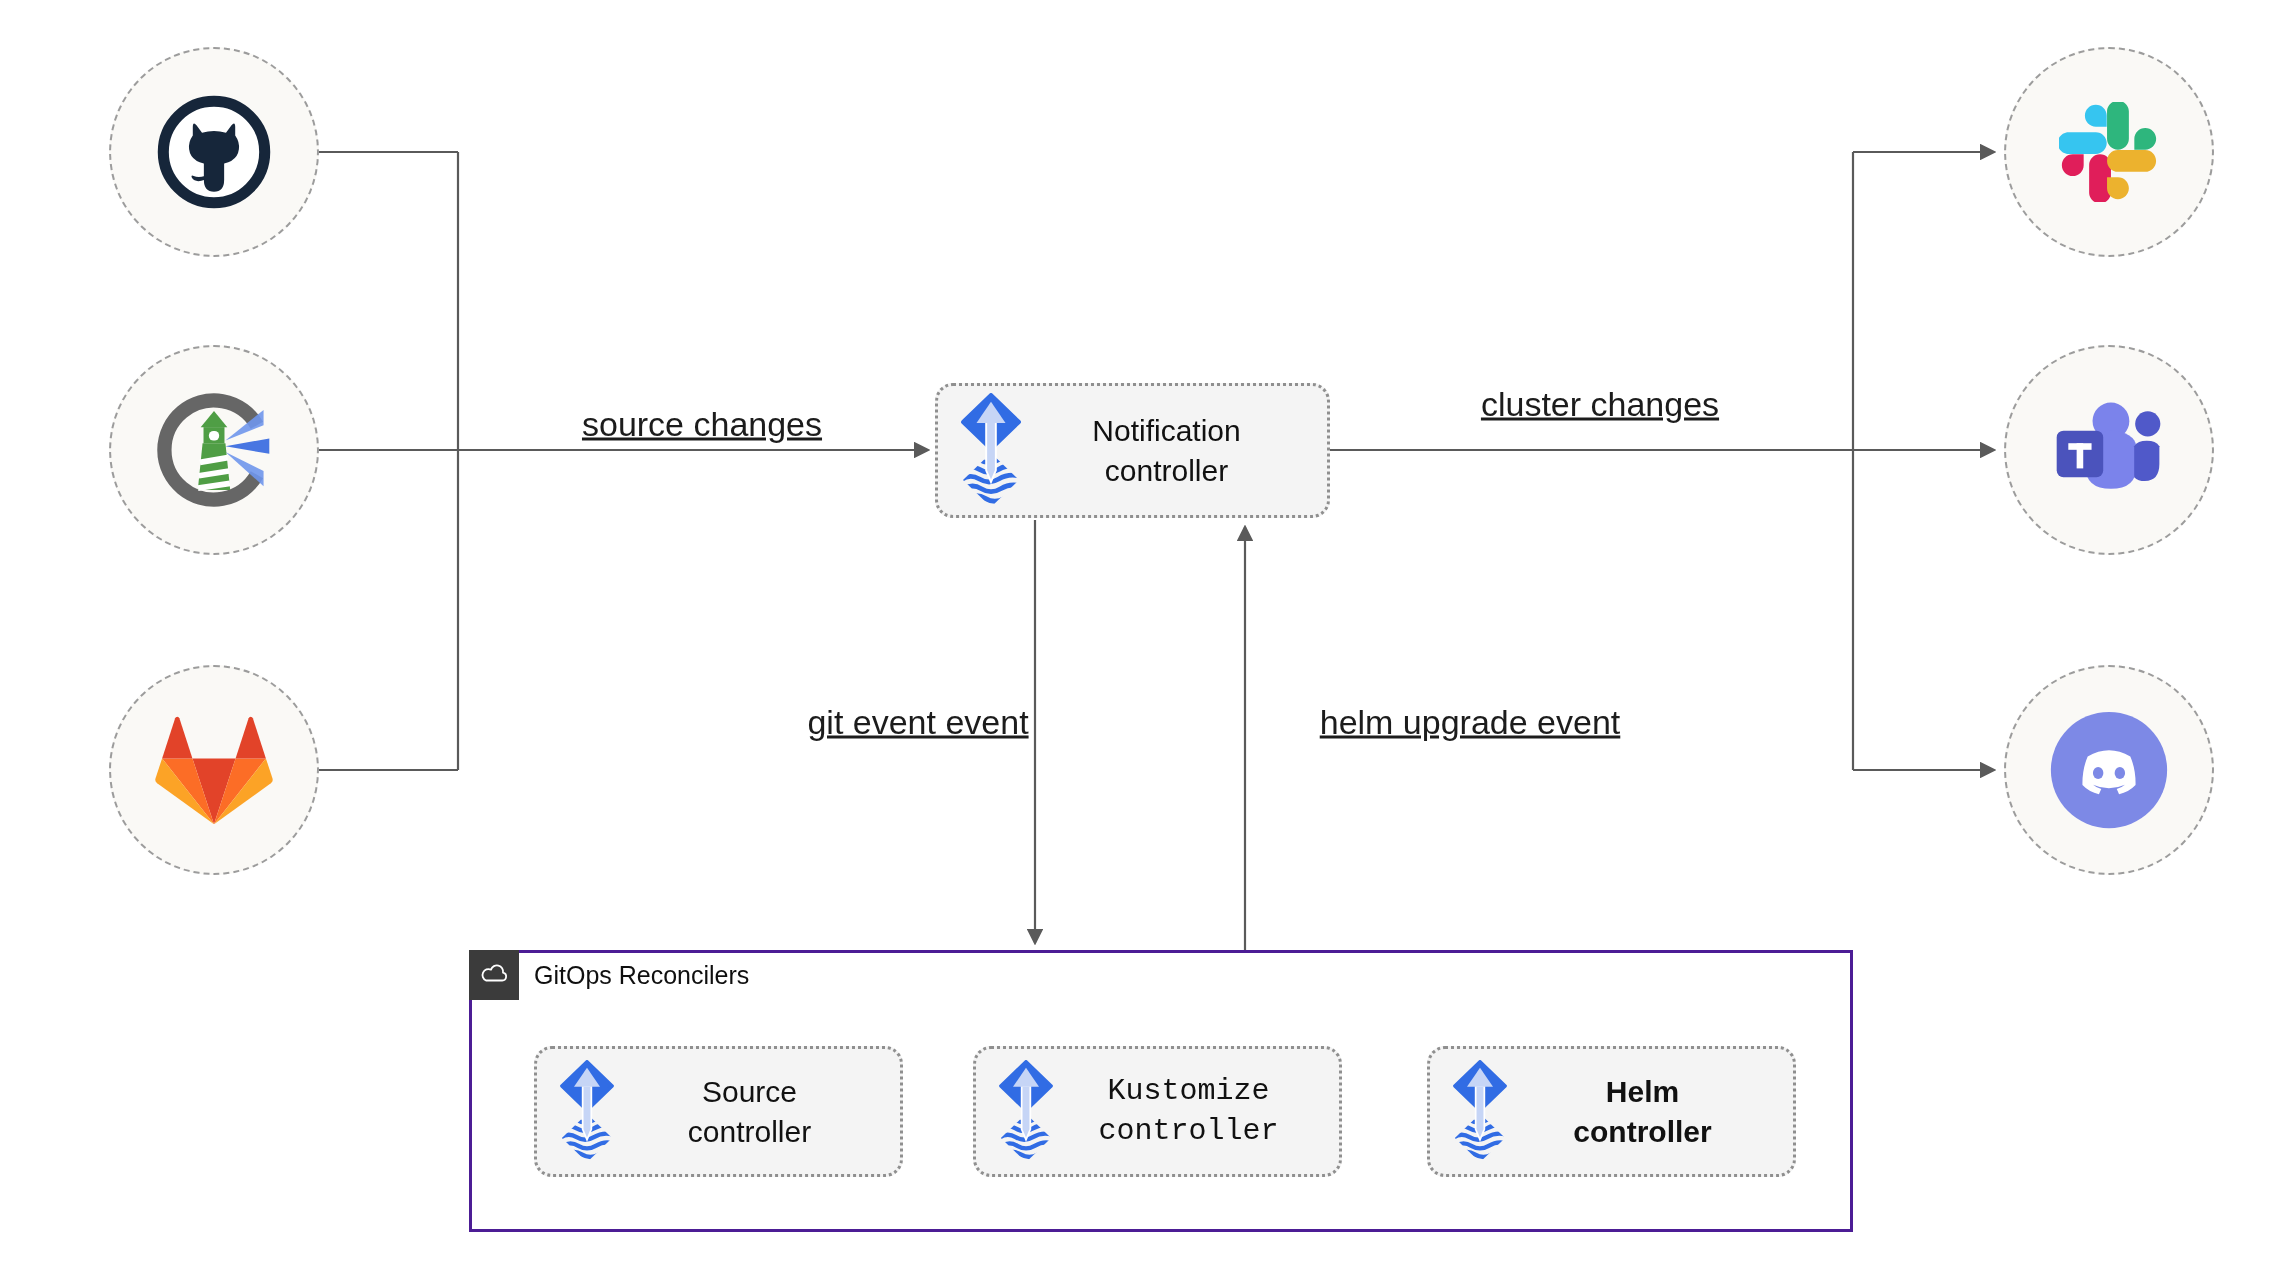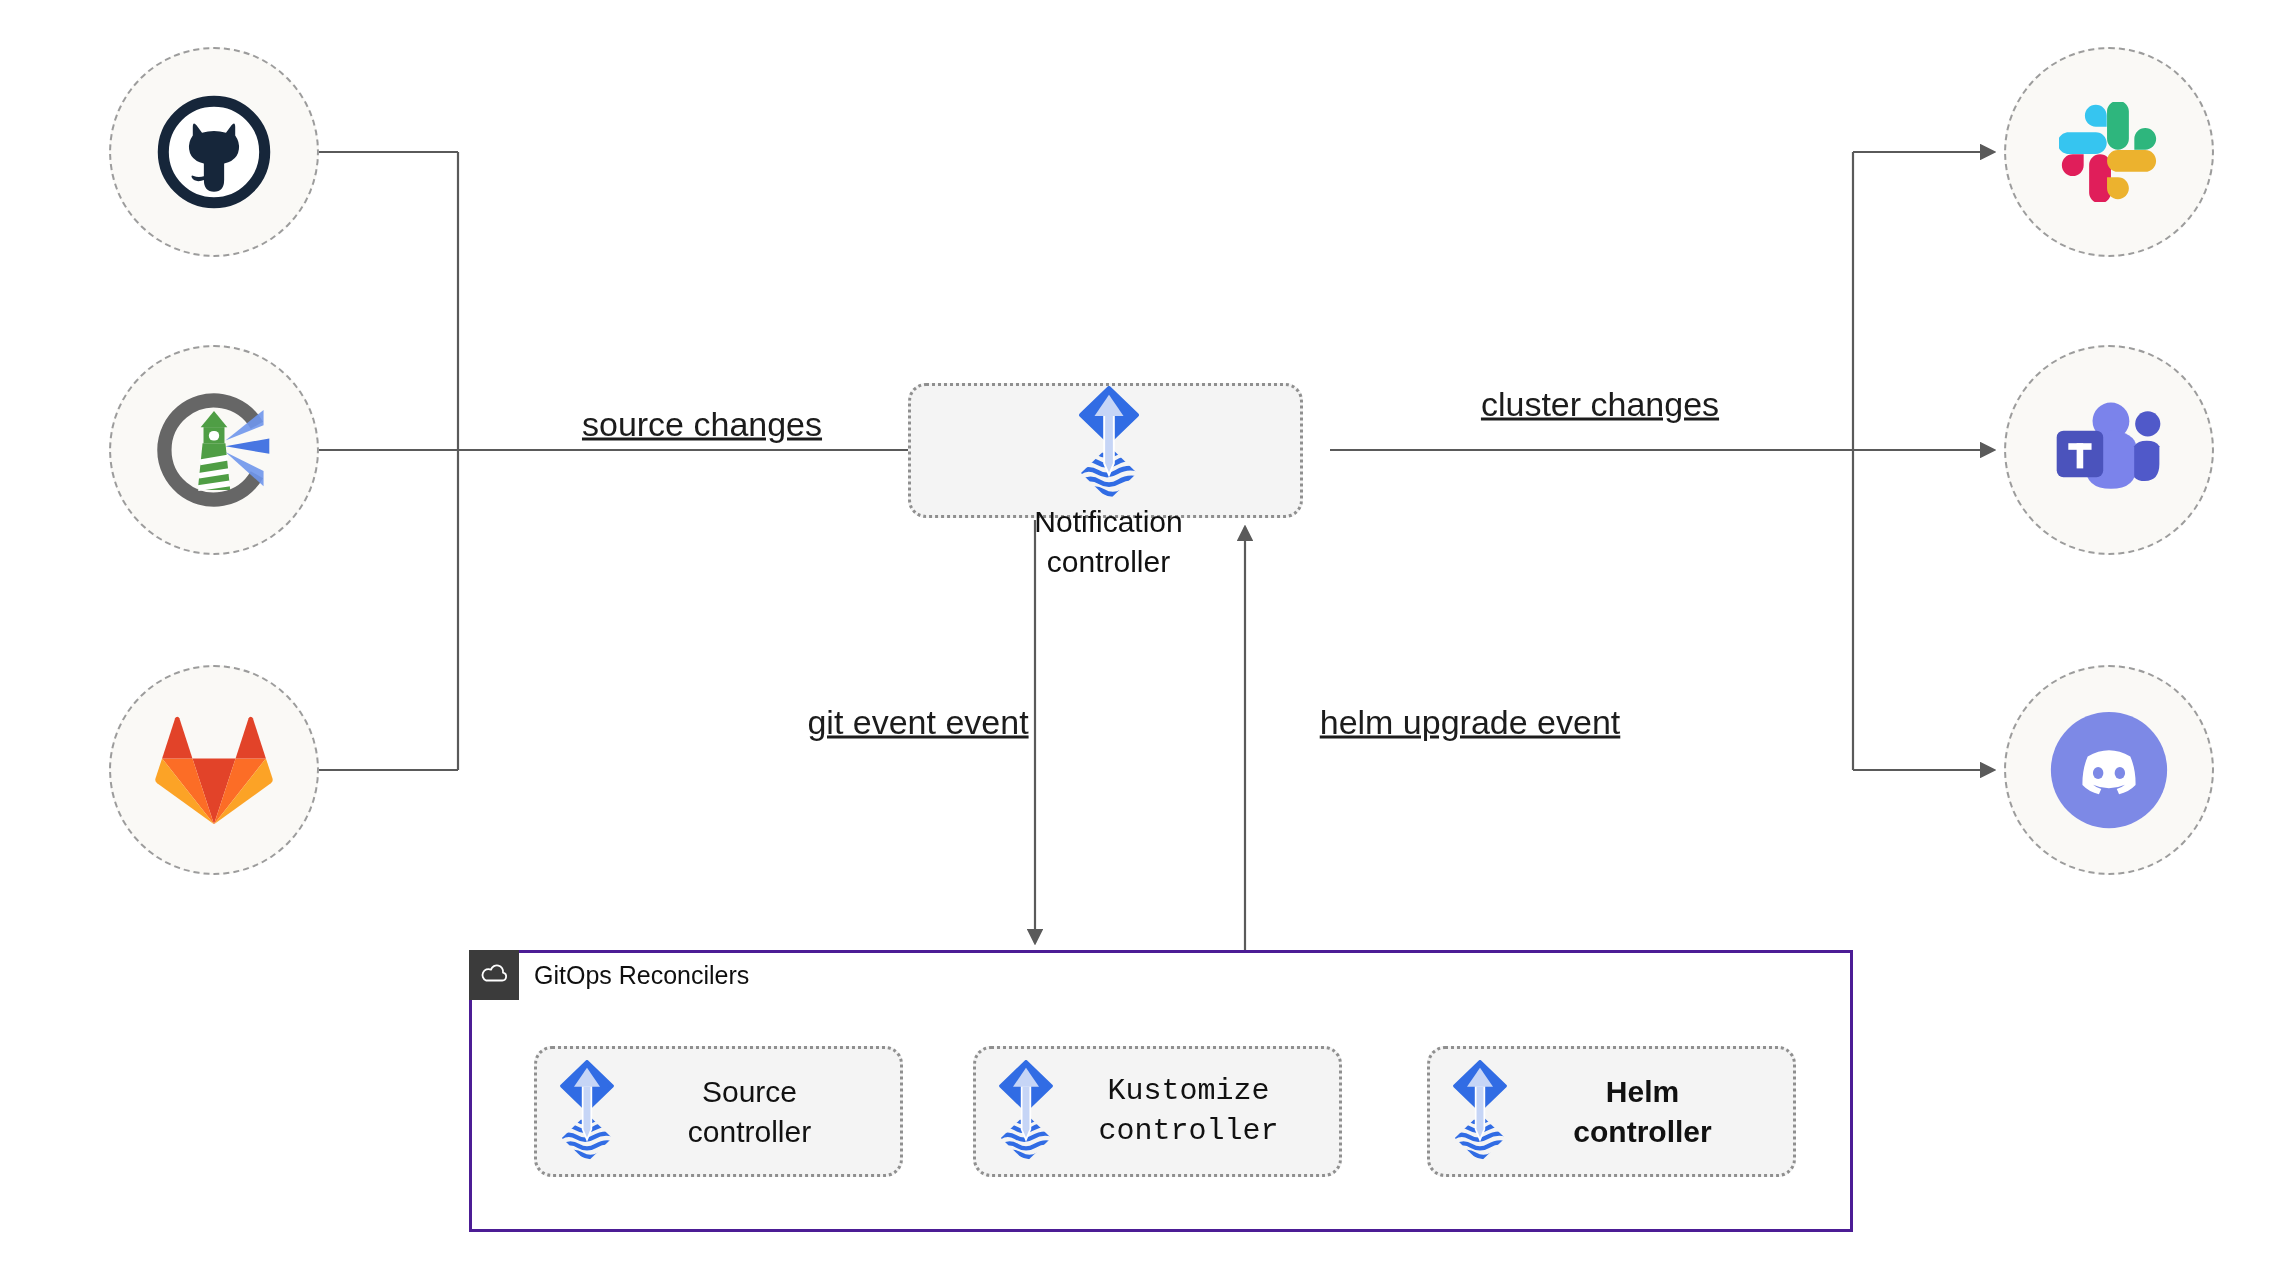--- a/index.html
+++ b/index.html
@@ -101,21 +101,21 @@
       <path fill="#e24329" d="M293 434.91 L350.63 259 L235.37 259 Z"></path>
       <path fill="#fc6d26" d="M293 434.91 L235.37 259 L154.29 259 Z"></path>
       <path fill="#fca326" d="M154.29 259 L136.8 312.38 a11.92 11.92 0 0 0 4.33 13.32 L293 434.91 Z"></path>
       <path fill="#e24329" d="M154.29 259 L235.37 259 L200.52 151.77 a6 6 0 0 0 -11.37 0 Z"></path>
       <path fill="#fc6d26" d="M293 434.91 L350.63 259 L431.71 259 Z"></path>
       <path fill="#fca326" d="M431.71 259 L449.2 312.38 a11.92 11.92 0 0 1 -4.33 13.32 L293 434.91 Z"></path>
       <path fill="#e24329" d="M431.71 259 L350.63 259 L385.48 151.77 a6 6 0 0 1 11.37 0 Z"></path>
     </svg>
   </div>
 
-  <div class="ctl-box big" style="left:908px;top:383px;width:395px;height:135px;flex-direction:column;">
+  <div class="ctl-box big" style="left:935px;top:383px;width:395px;height:135px;">
     <span class="flux-slot">
   <svg viewBox="0 0 64 120">
     <defs>
       <clipPath id="flux-wave-clip-0">
               <path d="M32 62 L61 90 L32 118 L3 90 Z"></path>
             </clipPath>
     </defs>
     <path d="M32 2 L61 30 L32 58 L3 30 Z" fill="#316ce4" stroke="#316ce4" stroke-width="4" stroke-linejoin="round"></path>
     <g clip-path="url(#flux-wave-clip-0)">
       <g fill="none" stroke="#316ce4" stroke-width="5" stroke-linecap="round">

